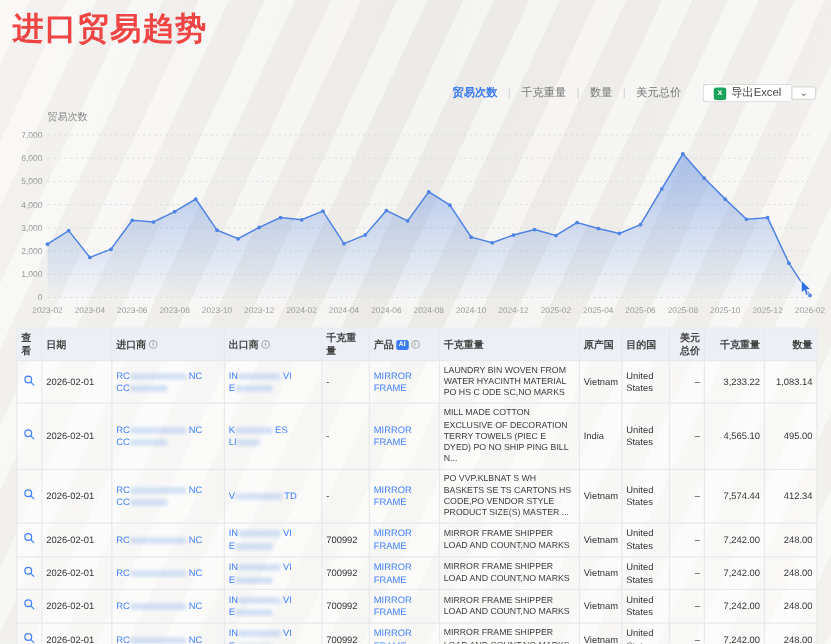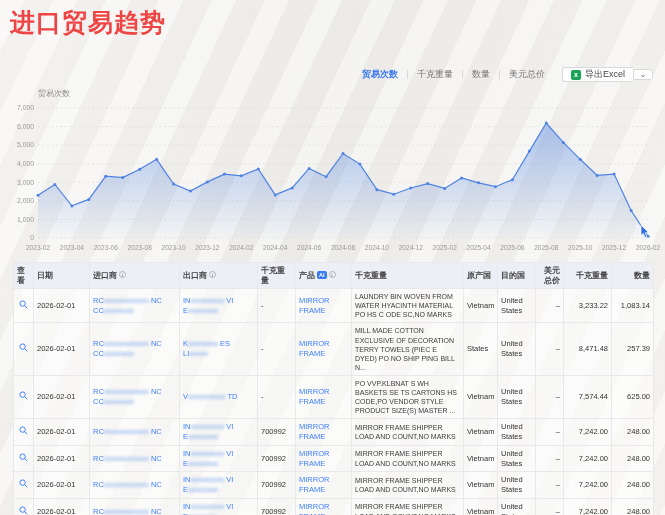--- a/index.html
+++ b/index.html
@@ -266,25 +266,25 @@
               <div class="name-line"><span>RC</span><span class="blur">xxxxxxxxxxxx</span><span> NC</span></div>
               <div class="name-line"><span>CC</span><span class="blur">xxxxxxxx</span></div>
             </td>
             <td>
               <div class="name-line"><span>K</span><span class="blur">xxxxxxxx</span><span> ES</span></div>
               <div class="name-line"><span>LI</span><span class="blur">xxxxx</span></div>
             </td>
             <td>-</td>
             <td><span class="link">MIRROR FRAME</span></td>
             <td class="desc">MILL MADE COTTON EXCLUSIVE OF DECORATION TERRY TOWELS (PIEC E DYED) PO NO SHIP PING BILL N...</td>
-            <td>States</td>
-            <td>United States</td>
-            <td class="num">–</td>
-            <td class="num">8,471.48</td>
-            <td class="num">257.39</td>
+            <td>India</td>
+            <td>United States</td>
+            <td class="num">–</td>
+            <td class="num">4,565.10</td>
+            <td class="num">495.00</td>
           </tr>
           <tr>
             <td class="center"><span class="view-btn"><svg width="9" height="9" viewBox="0 0 10 10">
                   <circle cx="4" cy="4" r="3" fill="none" stroke="#4080ff" stroke-width="1.1"></circle>
                   <line x1="6.3" y1="6.3" x2="9.2" y2="9.2" stroke="#4080ff" stroke-width="1.1"></line>
                 </svg></span></td>
             <td>2026-02-01</td>
             <td>
               <div class="name-line"><span>RC</span><span class="blur">xxxxxxxxxxxx</span><span> NC</span></div>
               <div class="name-line"><span>CC</span><span class="blur">xxxxxxxx</span></div>
@@ -292,21 +292,21 @@
             <td>
               <div class="name-line"><span>V</span><span class="blur">xxxxxxxxxx</span><span> TD</span></div>
             </td>
             <td>-</td>
             <td><span class="link">MIRROR FRAME</span></td>
             <td class="desc">PO VVP.KLBNAT S WH BASKETS SE TS CARTONS HS CODE,PO VENDOR STYLE PRODUCT SIZE(S) MASTER ...</td>
             <td>Vietnam</td>
             <td>United States</td>
             <td class="num">–</td>
             <td class="num">7,574.44</td>
-            <td class="num">625.00</td>
+            <td class="num">412.34</td>
           </tr>
           <tr>
             <td class="center"><span class="view-btn"><svg width="9" height="9" viewBox="0 0 10 10">
                   <circle cx="4" cy="4" r="3" fill="none" stroke="#4080ff" stroke-width="1.1"></circle>
                   <line x1="6.3" y1="6.3" x2="9.2" y2="9.2" stroke="#4080ff" stroke-width="1.1"></line>
                 </svg></span></td>
             <td>2026-02-01</td>
             <td>
               <div class="name-line"><span>RC</span><span class="blur">xxxxxxxxxxxx</span><span> NC</span></div>
             </td>

